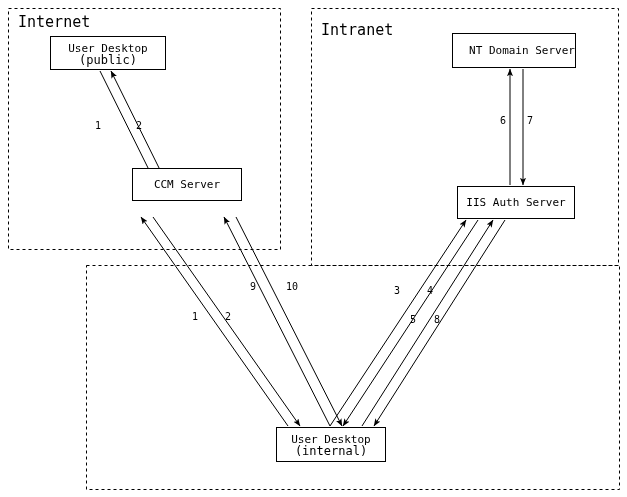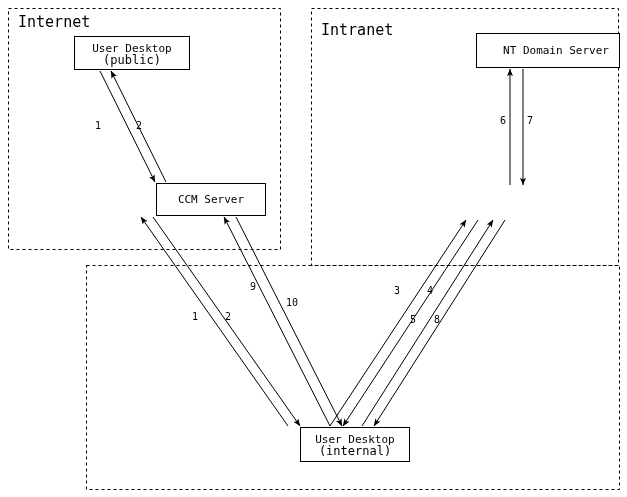--- a/index.html
+++ b/index.html
@@ -1,21 +1,21 @@
 <!DOCTYPE html>
 <html><head>
 <meta charset="utf-8">
 <style>
   html,body{margin:0;padding:0;background:#ffffff;}
   #stage{position:relative;width:627px;height:497px;background:#ffffff;
          font-family:"DejaVu Sans Mono","Liberation Mono",monospace;overflow:hidden;}
   #stage svg{position:absolute;left:0;top:0;width:627px;height:497px;}
   .zone-label{position:absolute;font-size:15px;color:#000;white-space:nowrap;letter-spacing:0px;}
   .nodebox{position:absolute;box-sizing:border-box;border:1px solid #000;background:#fff;
-           display:flex;flex-direction:column;align-items:center;justify-content:center;margin-left:24px;}
+           display:flex;flex-direction:column;align-items:center;justify-content:center;}
   .nodebox .t1{font-size:11px;color:#000;line-height:13px;white-space:nowrap;}
   .nodebox .t2{font-size:12px;color:#000;line-height:10px;white-space:nowrap;}
   .flowlabel{position:absolute;font-size:10px;color:#000;white-space:nowrap;}
 </style>
 </head>
 <body>
 
 <div id="stage">
 
   <svg viewBox="0 0 627 497">
@@ -73,40 +73,43 @@
   </svg>
 
   <div class="zone-label" style="left:18px;top:13px;">Internet</div>
   <div class="zone-label" style="left:321px;top:21px;">Intranet</div>
 
   <div class="nodebox" style="left:50px;top:36px;width:116px;height:34px;">
     <div class="t1">User Desktop</div>
     <div class="t2">(public)</div>
   </div>
 
-  <div class="nodebox" style="left:132px;top:183px;width:110px;height:33px;">
+  <div class="nodebox" style="left:132px;top:168px;width:110px;height:33px;">
     <div class="t1">CCM Server</div>
   </div>
 
-  <div class="nodebox" style="left:452px;top:33px;width:144px;height:35px;padding-left:16px;">
+  <div class="nodebox" style="left:452px;top:33px;width:124px;height:35px;padding-left:16px;">
     <div class="t1">NT Domain Server</div>
   </div>
 
+  <div class="nodebox" style="left:457px;top:186px;width:118px;height:33px;">
+    <div class="t1">IIS Auth Server</div>
+  </div>
 
   <div class="nodebox" style="left:276px;top:427px;width:110px;height:35px;">
     <div class="t1">User Desktop</div>
     <div class="t2">(internal)</div>
   </div>
 
   <div class="flowlabel" style="left:95px;top:120px;">1</div>
   <div class="flowlabel" style="left:136px;top:120px;">2</div>
   <div class="flowlabel" style="left:500px;top:115px;">6</div>
   <div class="flowlabel" style="left:527px;top:115px;">7</div>
   <div class="flowlabel" style="left:250px;top:281px;">9</div>
-  <div class="flowlabel" style="left:286px;top:297px;">10</div>
+  <div class="flowlabel" style="left:286px;top:281px;">10</div>
   <div class="flowlabel" style="left:192px;top:311px;">1</div>
   <div class="flowlabel" style="left:225px;top:311px;">2</div>
   <div class="flowlabel" style="left:394px;top:285px;">3</div>
   <div class="flowlabel" style="left:427px;top:285px;">4</div>
   <div class="flowlabel" style="left:410px;top:314px;">5</div>
   <div class="flowlabel" style="left:434px;top:314px;">8</div>
 
 </div>
 
 </body></html>

